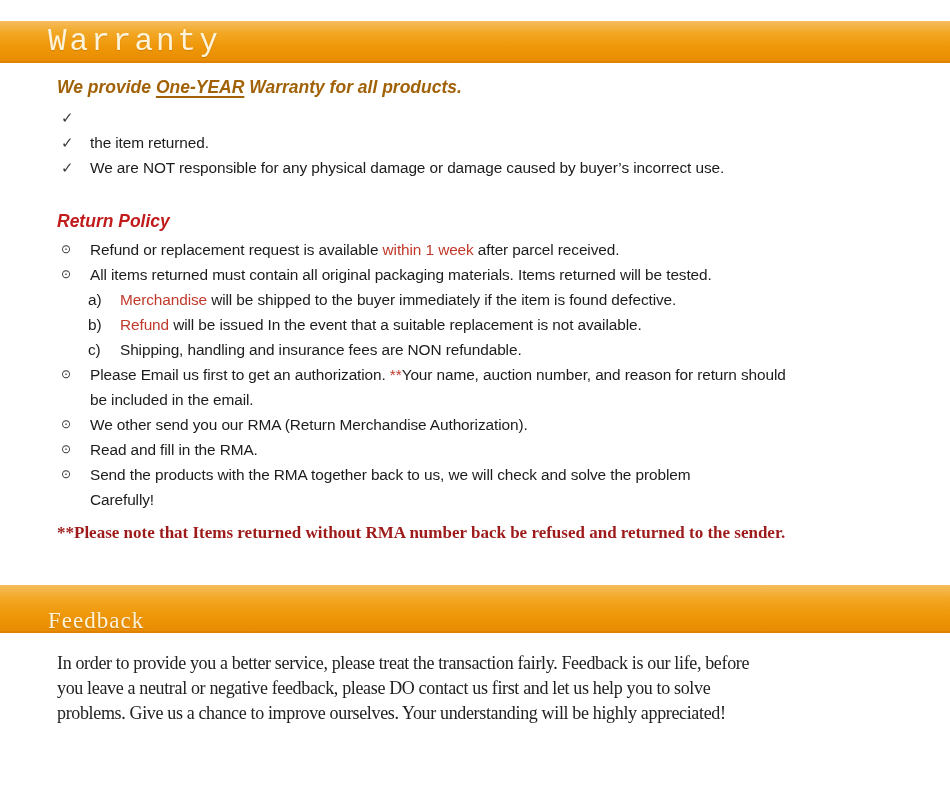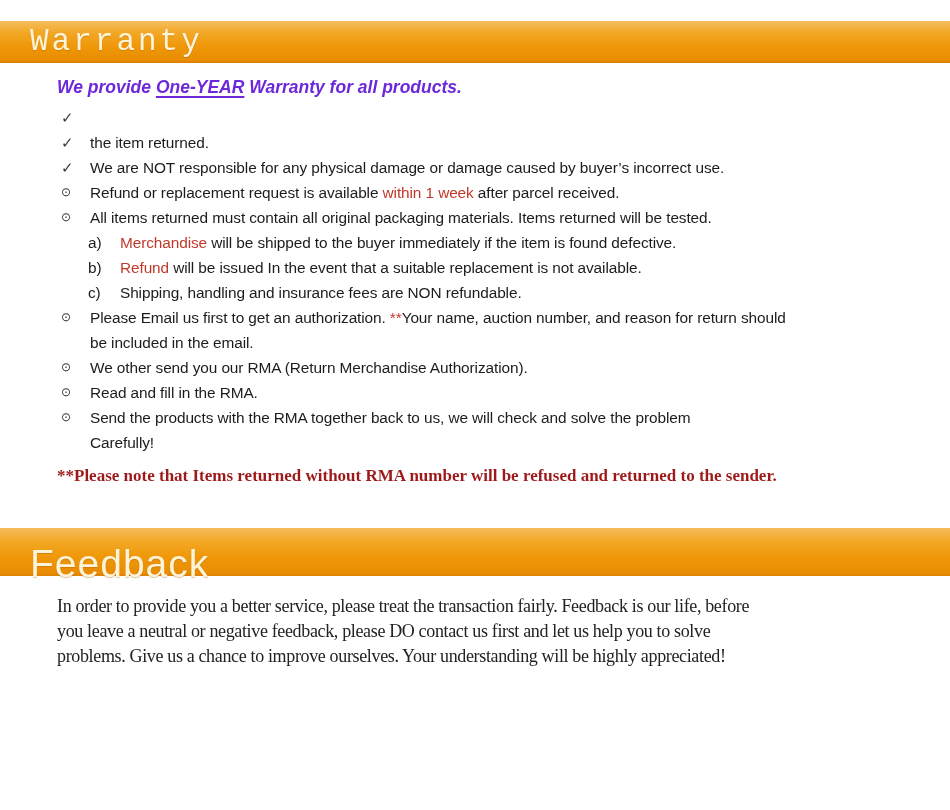--- a/index.html
+++ b/index.html
@@ -18,45 +18,45 @@
     background: linear-gradient(180deg, #f5bd5e 0%, #f2a724 30%, #ef9708 65%, #e88c03 100%);
     border-bottom: 2px solid #e08202;
     display: flex;
     align-items: center;
     box-sizing: border-box;
   }
   .bar-warranty { height: 42px; margin-top: 21px; }
   .bar-feedback { height: 48px; }
   .bar-title {
     color: #fcf3d9;
-    padding-left: 30px;
+    padding-left: 48px;
     text-shadow: 0 1px 1px rgba(160,90,0,.35);
     white-space: nowrap;
   }
   .bar-title.warranty {
     font-family: "Liberation Mono", monospace;
     font-size: 31px;
     letter-spacing: 3px;
   }
   .bar-title.feedback {
-    font-family: Liberation Sans, sans-serif;
-    font-size: 39px;
+    font-family: Liberation Serif, serif;
+    font-size: 23px;
     letter-spacing: 1px;
     margin-top: 26px;
   }
 
   
   .content {
     padding: 14px 40px 40px 57px;
   }
   .intro-heading {
     font-size: 17.5px;
     font-weight: bold;
     font-style: italic;
-    color: #6d28d9;
+    color: #a16207;
     margin-bottom: 7px;
     white-space: nowrap;
   }
   .intro-heading .u {
     text-decoration: underline;
     text-decoration-thickness: 2px;
     text-underline-offset: 3px;
   }
 
   .body-line { font-size: 15.4px; line-height: 25px; letter-spacing: -0.1px; }
@@ -144,20 +144,21 @@
     </div>
     <div class="li body-line">
       <span class="bullet check">✓</span>
       <div class="li-text">
         <div>We are NOT responsible for any physical damage or damage caused by buyer’s incorrect use.</div>
         <div></div>
       </div>
     </div>
   </div>
 
+  <div class="section-heading mt-policy">Return Policy</div>
 
   <div>
     <div class="li body-line">
       <span class="bullet circ">⊙</span>
       <div class="li-text"><span>Refund or replacement request is available </span><span class="red">within 1 week</span><span> after parcel received.</span></div>
     </div>
     <div class="li body-line">
       <span class="bullet circ">⊙</span>
       <div class="li-text"><span>All items returned must contain all original packaging materials. Items returned will be tested.</span><span class="red"></span><span></span></div>
     </div>
@@ -203,21 +204,21 @@
     </div>
     <div class="li body-line">
       <span class="bullet circ">⊙</span>
       <div class="li-text">
         <div><span>Send the products with the RMA together back to us, we will check and solve the problem</span></div>
         <div>Carefully!</div>
       </div>
     </div>
   </div>
 
-  <div class="rma-note">**Please note that Items returned without RMA number will be refused and returned to the sender.</div>
+  <div class="rma-note">**Please note that Items returned without RMA number back be refused and returned to the sender.</div>
 
 </div>
 
 <div class="section-bar bar-feedback">
   <div class="bar-title feedback">Feedback</div>
 </div>
 
 <div class="feedback-body">
   <div class="fline">In order to provide you a better service, please treat the transaction fairly. Feedback is our life, before</div>
   <div class="fline">you leave a neutral or negative feedback, please DO contact us first and let us help you to solve</div>

